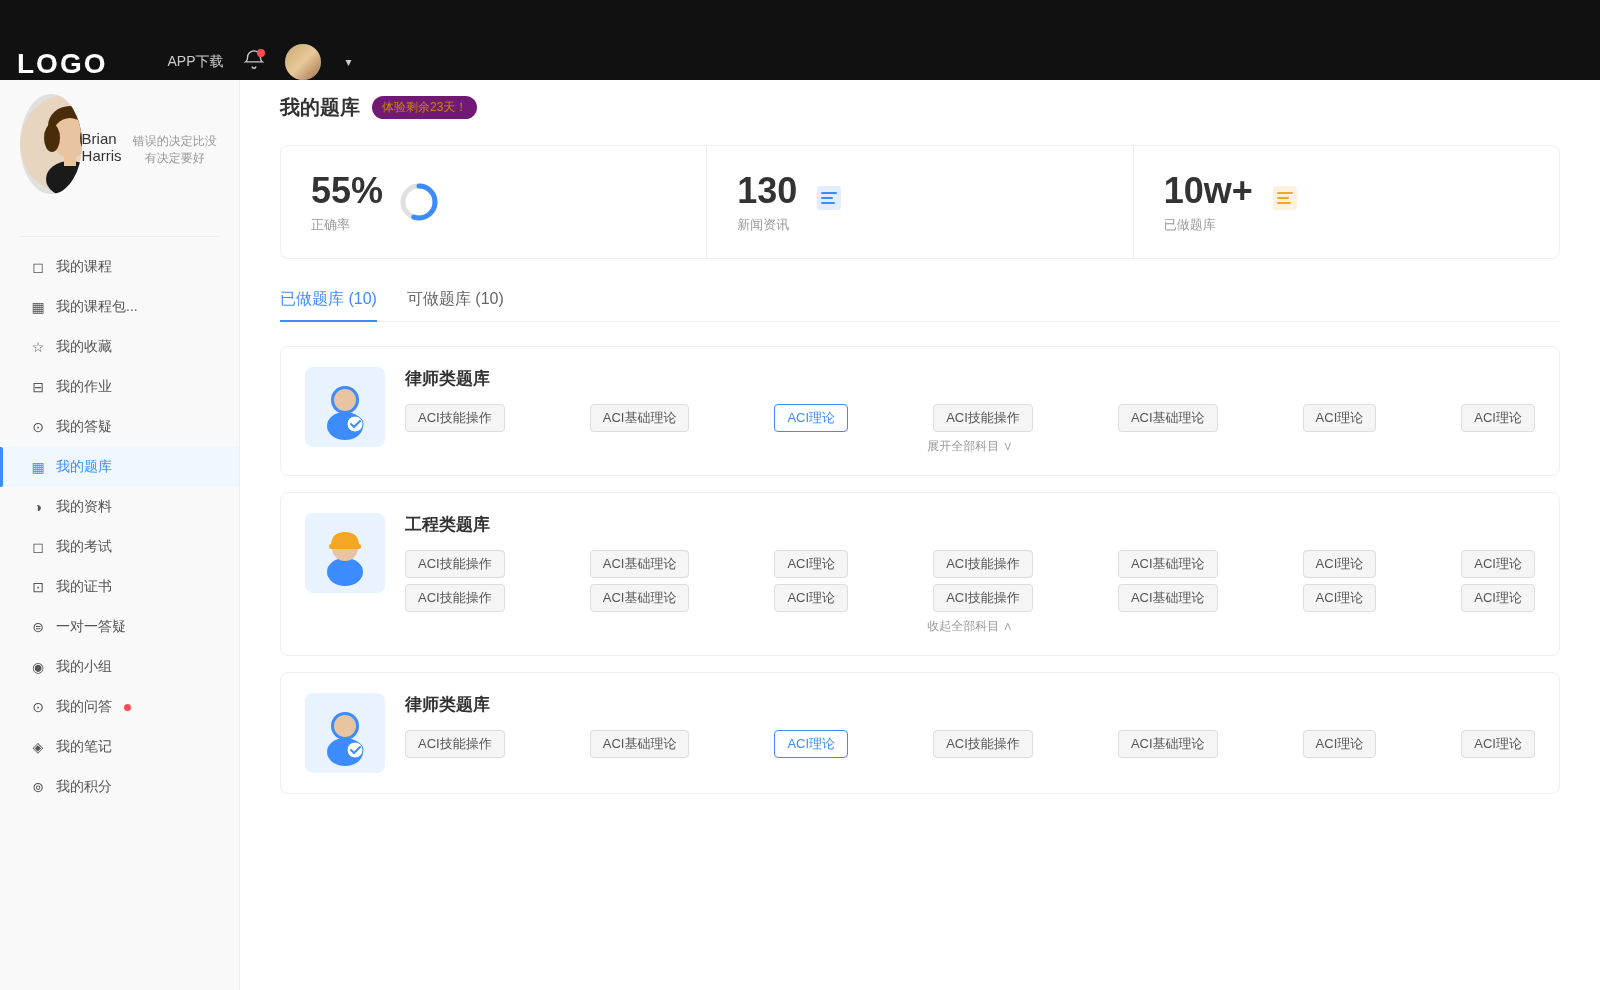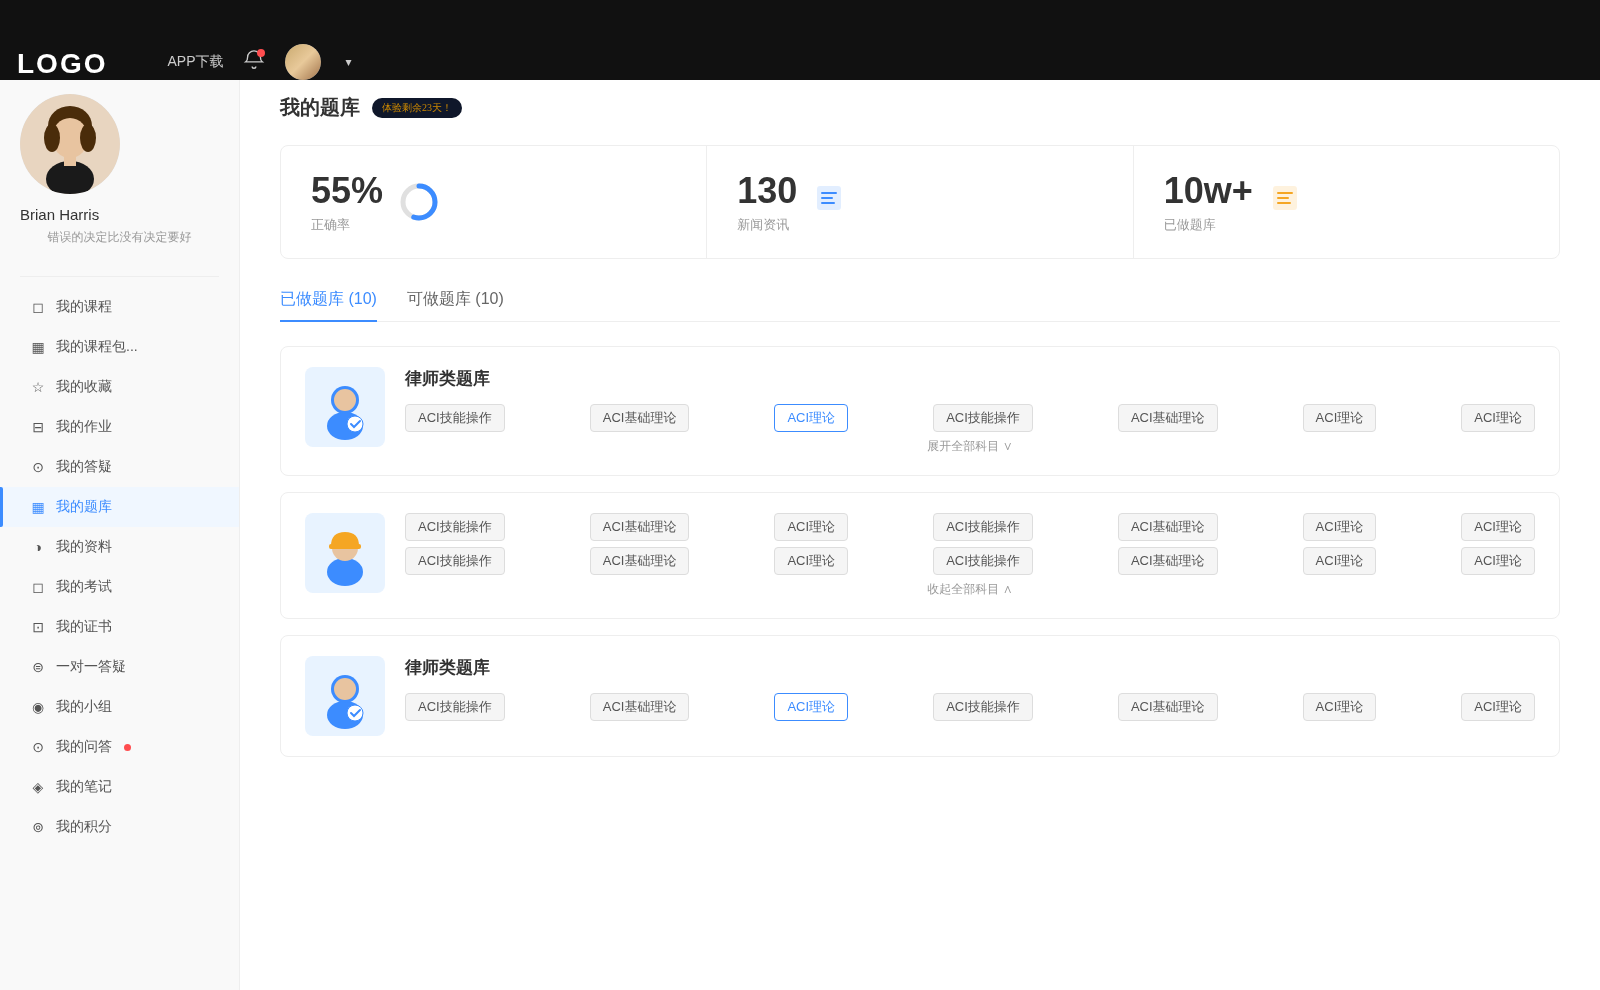--- a/index.html
+++ b/index.html
@@ -86,21 +86,22 @@
     
     .sidebar {
       width: 240px;
       background: #f9f9f9;
       border-right: 1px solid #eee;
       padding: 30px 0 20px;
       flex-shrink: 0;
     }
     .profile-section {
       display: flex;
-      flex-direction: column;
+      flex-direction: row;
+      align-items: center;
       padding: 0 20px 20px;
     }
     .profile-avatar {
       width: 100px; height: 100px;
       border-radius: 50%;
       overflow: hidden;
       background: #e0e0e0;
       margin-bottom: 12px;
     }
     .profile-name {
@@ -171,26 +172,25 @@
       align-items: center;
       gap: 12px;
       margin-bottom: 24px;
     }
     .page-title {
       font-size: 20px;
       font-weight: 600;
       color: #333;
     }
     .trial-badge {
-      background: #0f172a;
+      background: #701a75;
       color: #cc8800;
-      font-size: 10px;
+      font-size: 12px;
       padding: 3px 10px;
       border-radius: 12px;
-      font-family: Liberation Serif, serif;
     }
 
     
     .stats-row {
       display: flex;
       gap: 0;
       border: 1px solid #eee;
       border-radius: 8px;
       overflow: hidden;
       margin-bottom: 30px;
@@ -489,20 +489,21 @@
 
     <ellipse cx="28" cy="52" rx="18" ry="14" fill="#3c8cff"></ellipse>
 
     <circle cx="28" cy="28" r="13" fill="#e8c4a0"></circle>
 
     <path d="M14 26 Q14 12 28 12 Q42 12 42 26" fill="#f5a623"></path>
     <rect x="12" y="24" width="32" height="5" rx="2" fill="#f5a623"></rect>
   </svg>
           </div>
     <div class="bank-content">
+      <div class="bank-title">工程类题库</div>
       <div class="tags-row">
               <span class="tag">ACI技能操作</span>
               <span class="tag">ACI基础理论</span>
               <span class="tag">ACI理论</span>
               <span class="tag">ACI技能操作</span>
               <span class="tag">ACI基础理论</span>
               <span class="tag">ACI理论</span>
               <span class="tag">ACI理论</span>
             </div>
             <div class="tags-row">

